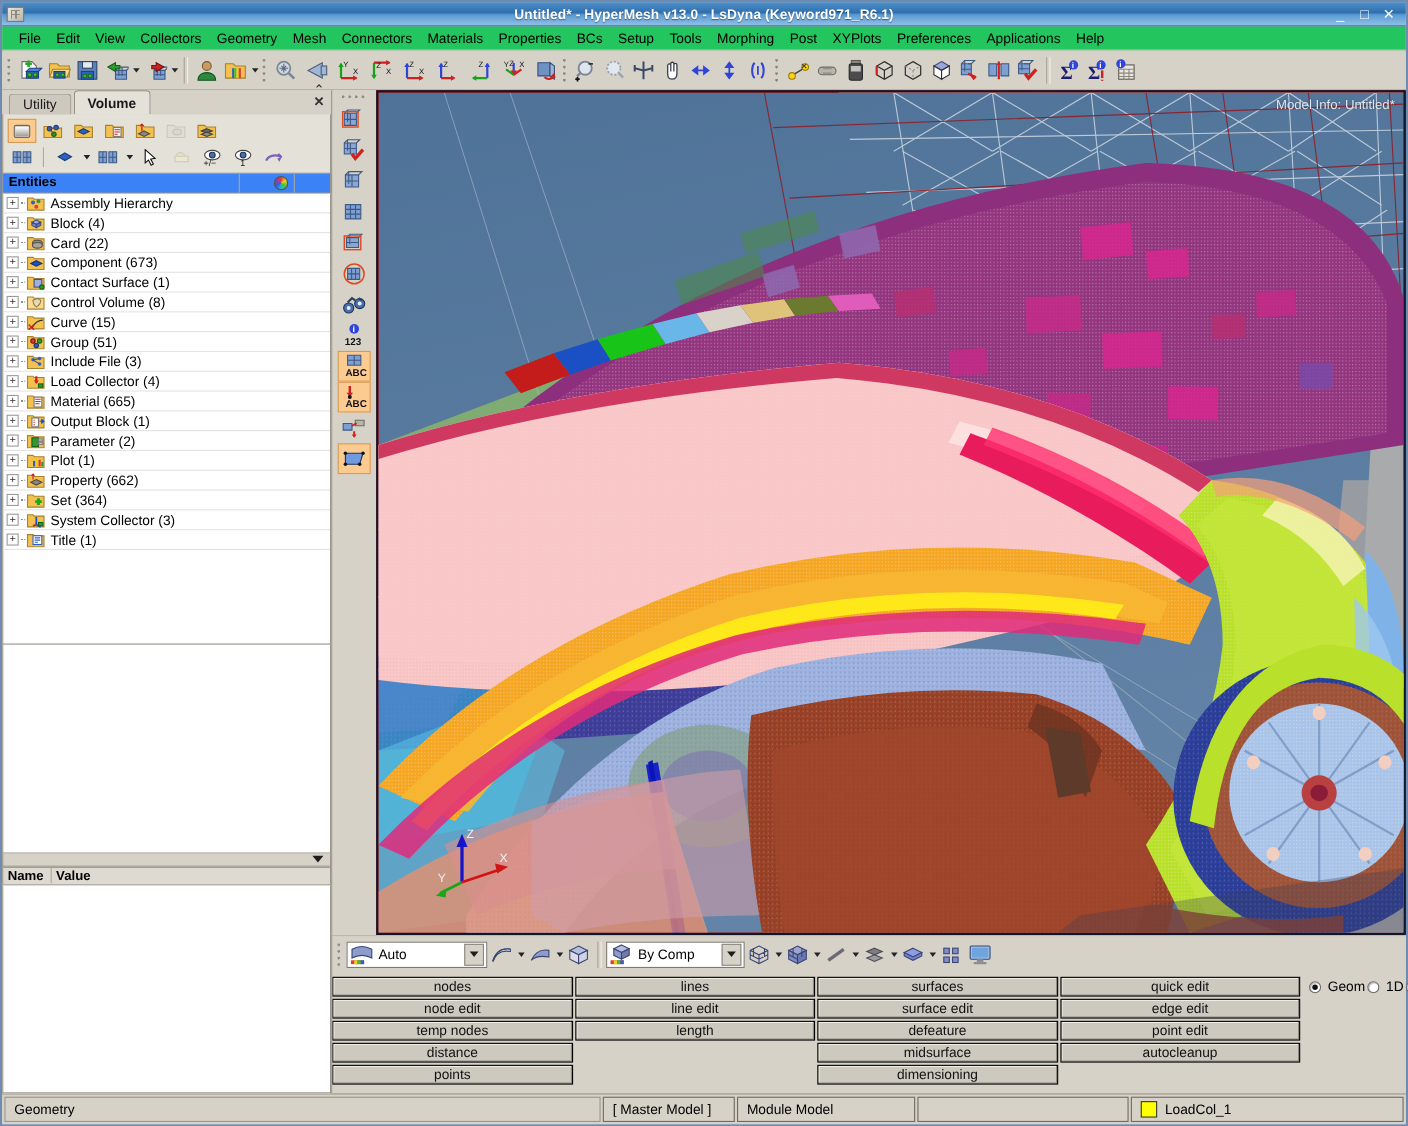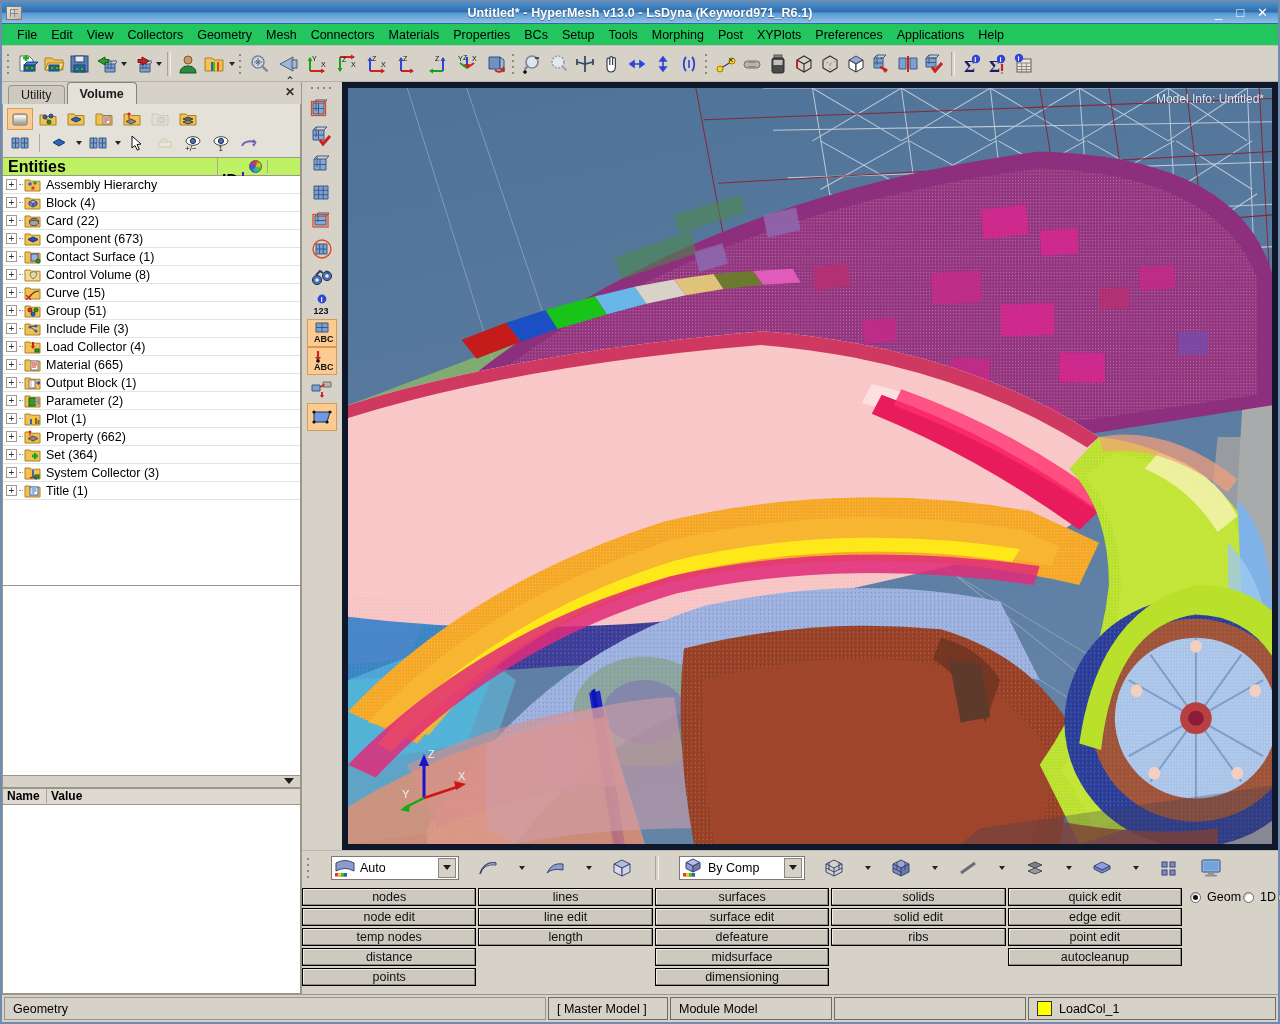--- a/index.html
+++ b/index.html
@@ -119,23 +119,23 @@
     padding: 3px 2px 2px 4px;
   }
   .tt-row { display:flex; align-items:center; height: 24px; gap:2px;}
   .tt-btn { width:26px;height:22px;display:flex;align-items:center;justify-content:center;}
   .tt-btn.sel { background:#fbcb92; border:1px solid #d79b56; }
   .tt-sep { width:1px;height:18px;background:#b0aba1;margin:0 4px;}
   .tt-arrow{width:9px;height:22px;display:flex;align-items:center;justify-content:center;}
   .tt-arrow i{width:0;height:0;border-left:3.5px solid transparent;border-right:3.5px solid transparent;border-top:4px solid #22242a;}
 
   .entities-header {
-    display:flex; align-items:center; height:18px;
-    background:#bef264; border:1px solid #9b968c; border-top:none;
-    font-weight:bold; font-size:16px;
+    display:flex; height:18px;
+    background:#3b82f6; border:1px solid #9b968c; border-top:none;
+    font-weight:bold; font-size:12px;
   }
   .eh-name { flex:1 1 auto; padding-left:5px; border-right:1px solid #aca79d;}
   .eh-id { width:26px; text-align:center; border-right:2px solid #4c1d95;margin-top:28px;}
   .eh-color { width:24px; display:flex; align-items:center; justify-content:center; border-right:1px solid #aca79d;}
   .eh-rest { width:32px; }
   .colorwheel {
     width:13px;height:13px;border-radius:50%;
     background: conic-gradient(#e03a3a, #e8d317, #4fc23a, #23b7c8, #2d63d6, #8a3fc0, #e03a3a);
     border:1px solid #57534c;
   }
@@ -181,33 +181,33 @@
   .vt-grip{
     width:24px;height:7px;
     background-image: radial-gradient(circle at 2px 2px, #8a877f 1.1px, transparent 1.2px);
     background-size:6px 4px;background-repeat:repeat-x;margin-bottom:2px;
   }
   .vt-btn{width:30px;height:28px;display:flex;align-items:center;justify-content:center;margin-bottom:0px;}
   .vt-btn.sel{background:#fbcb92;border:1px solid #d79b56;}
 
   .viewport {
     flex:1 1 auto; position:relative; overflow:hidden;
-    border:6px solid #0f172a;
+    border:2px solid #0f172a;
     background: #b91c1c;
   }
   .model-info{
     position:absolute; right:8px; top:4px; color:#dfe6ee; font-size:12px; z-index:40;
     text-shadow:0 0 2px rgba(0,0,0,.35);
   }
   .axis-triad{position:absolute;left:52px;bottom:28px;width:80px;height:72px;z-index:40;}
 
   
   .bottombar{
     height:34px;flex:0 0 34px;background:#d6d2c8;display:flex;align-items:center;
-    padding-left:2px; gap:16px; border-top:1px solid #bdb8ae;
+    padding-left:2px; gap:0; border-top:1px solid #bdb8ae;
   }
   .combo{
     height:24px; background:#ffffff; border:1px solid #7d7a73;
     display:flex;align-items:center; font-size:12.5px; position:relative;
   }
   .combo .c-icon{width:26px;height:22px;display:flex;align-items:center;justify-content:center;}
   .combo .c-text{padding-left:2px;white-space:nowrap;}
   .combo .c-btn{
     width:18px;height:20px;margin-left:auto;margin-right:2px;background:#d6d2c8;
     border:1px solid #8b8780; display:flex;align-items:center;justify-content:center;
@@ -1360,27 +1360,20 @@
             <div class="cmdbtn empty"></div>
           </div>
           <div class="cmdcol">
             <div class="cmdbtn">surfaces</div>
             <div class="cmdbtn">surface edit</div>
             <div class="cmdbtn">defeature</div>
             <div class="cmdbtn">midsurface</div>
             <div class="cmdbtn">dimensioning</div>
           </div>
           <div class="cmdcol">
-            <div class="cmdbtn">solids</div>
-            <div class="cmdbtn">solid edit</div>
-            <div class="cmdbtn">ribs</div>
-            <div class="cmdbtn empty"></div>
-            <div class="cmdbtn empty"></div>
-          </div>
-          <div class="cmdcol">
             <div class="cmdbtn">quick edit</div>
             <div class="cmdbtn">edge edit</div>
             <div class="cmdbtn">point edit</div>
             <div class="cmdbtn">autocleanup</div>
             <div class="cmdbtn empty"></div>
           </div>
         </div>
         <div class="radiocol">
           <div class="radio">
             <span class="rdot on">

